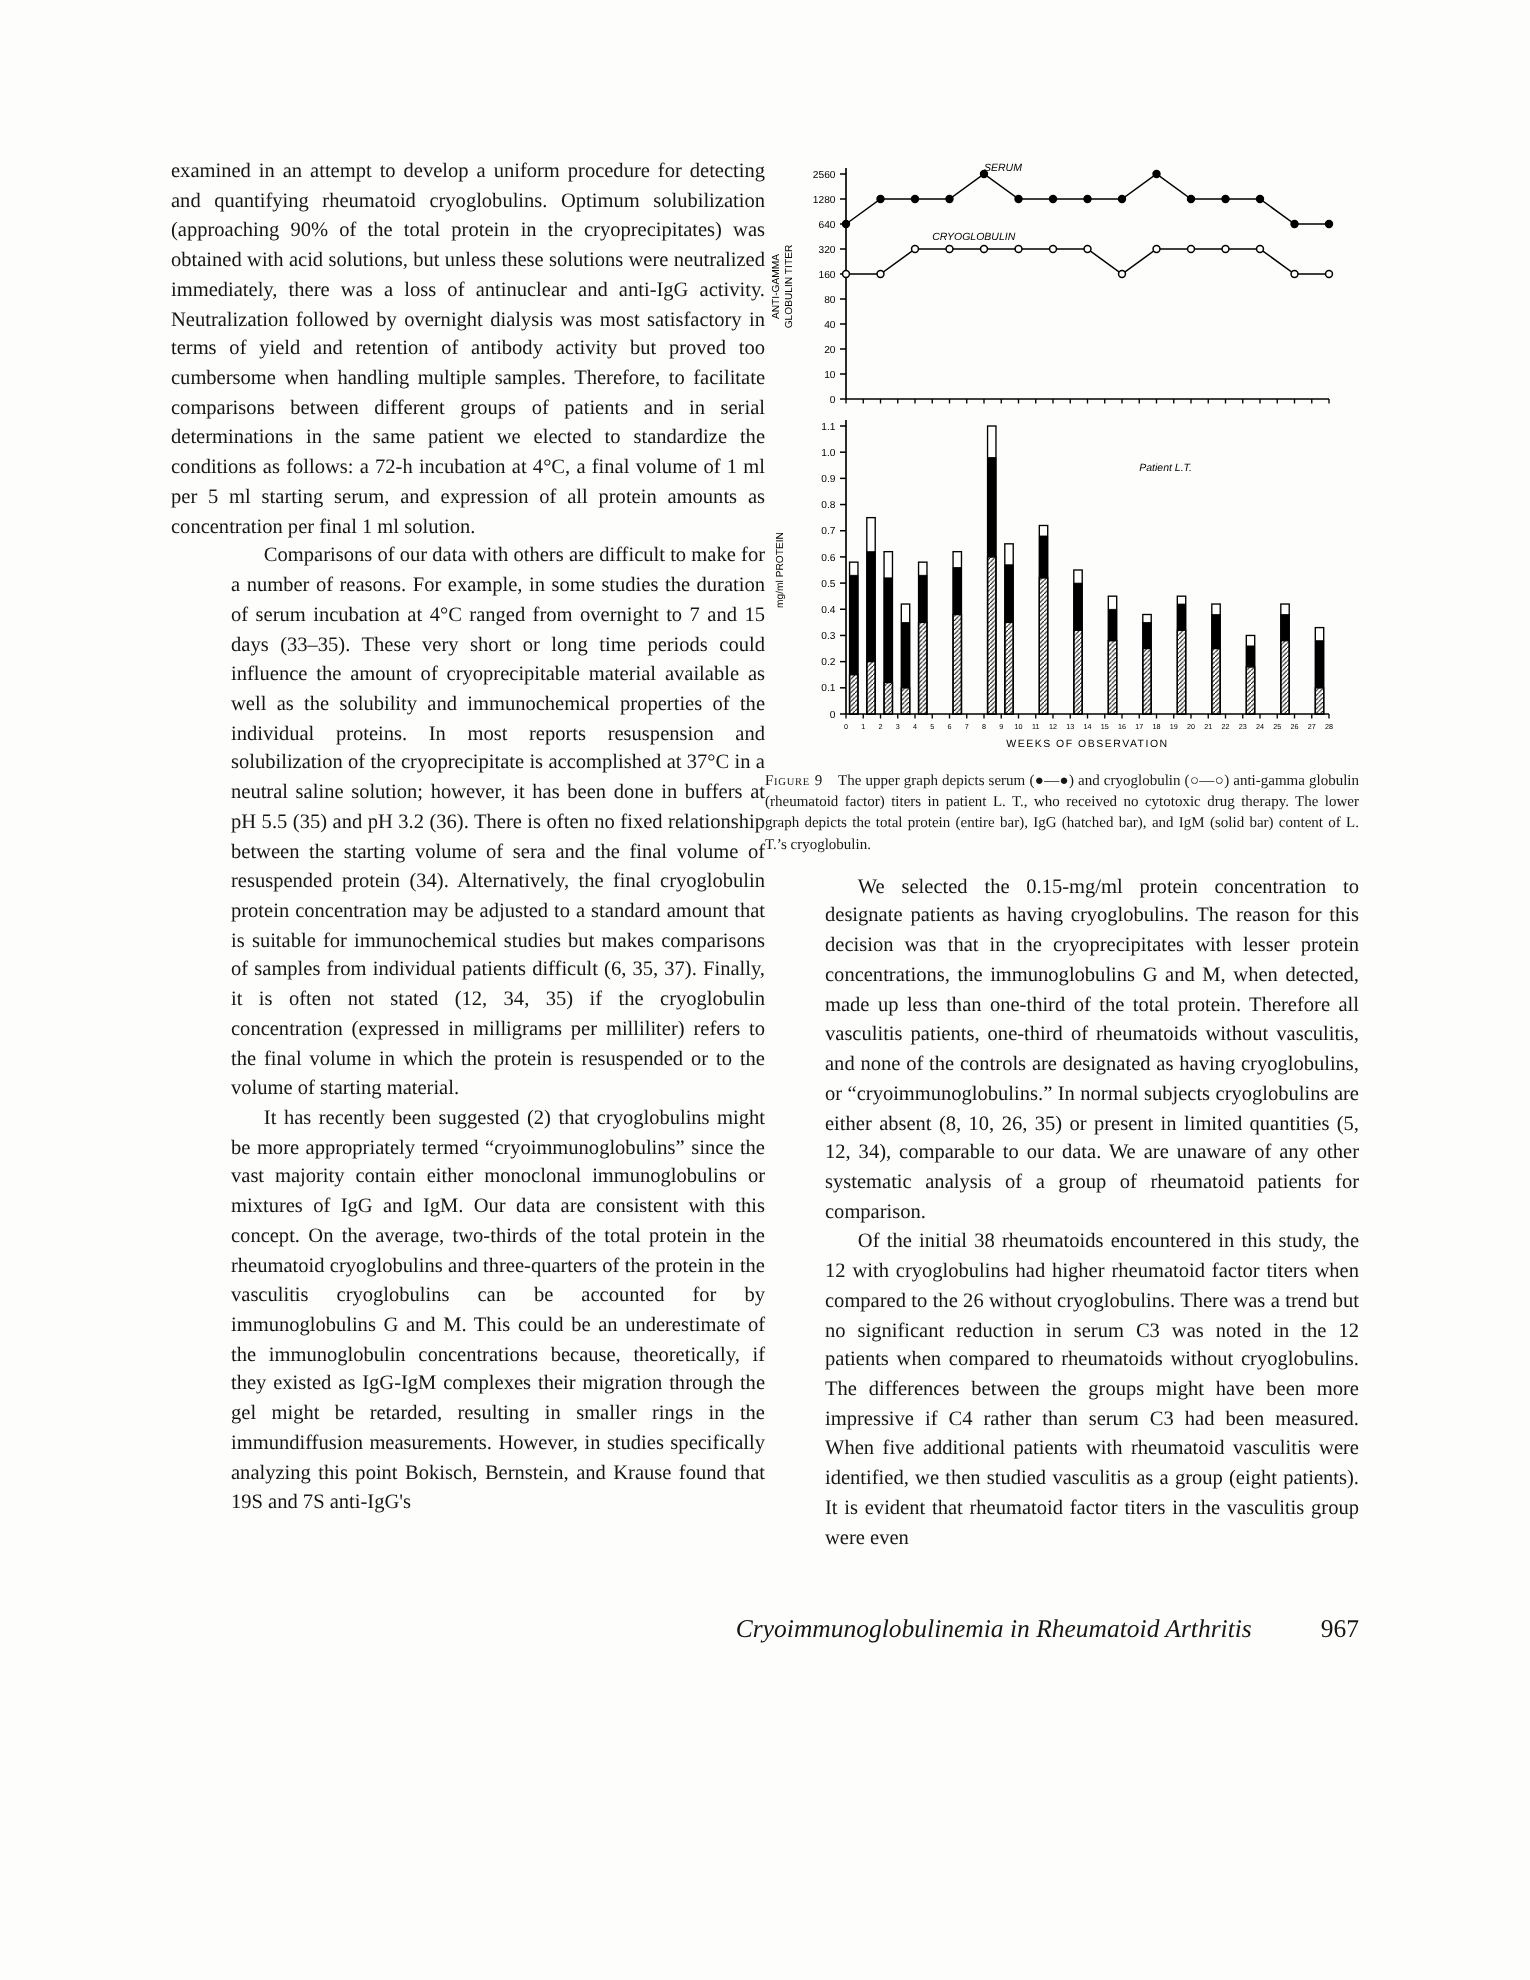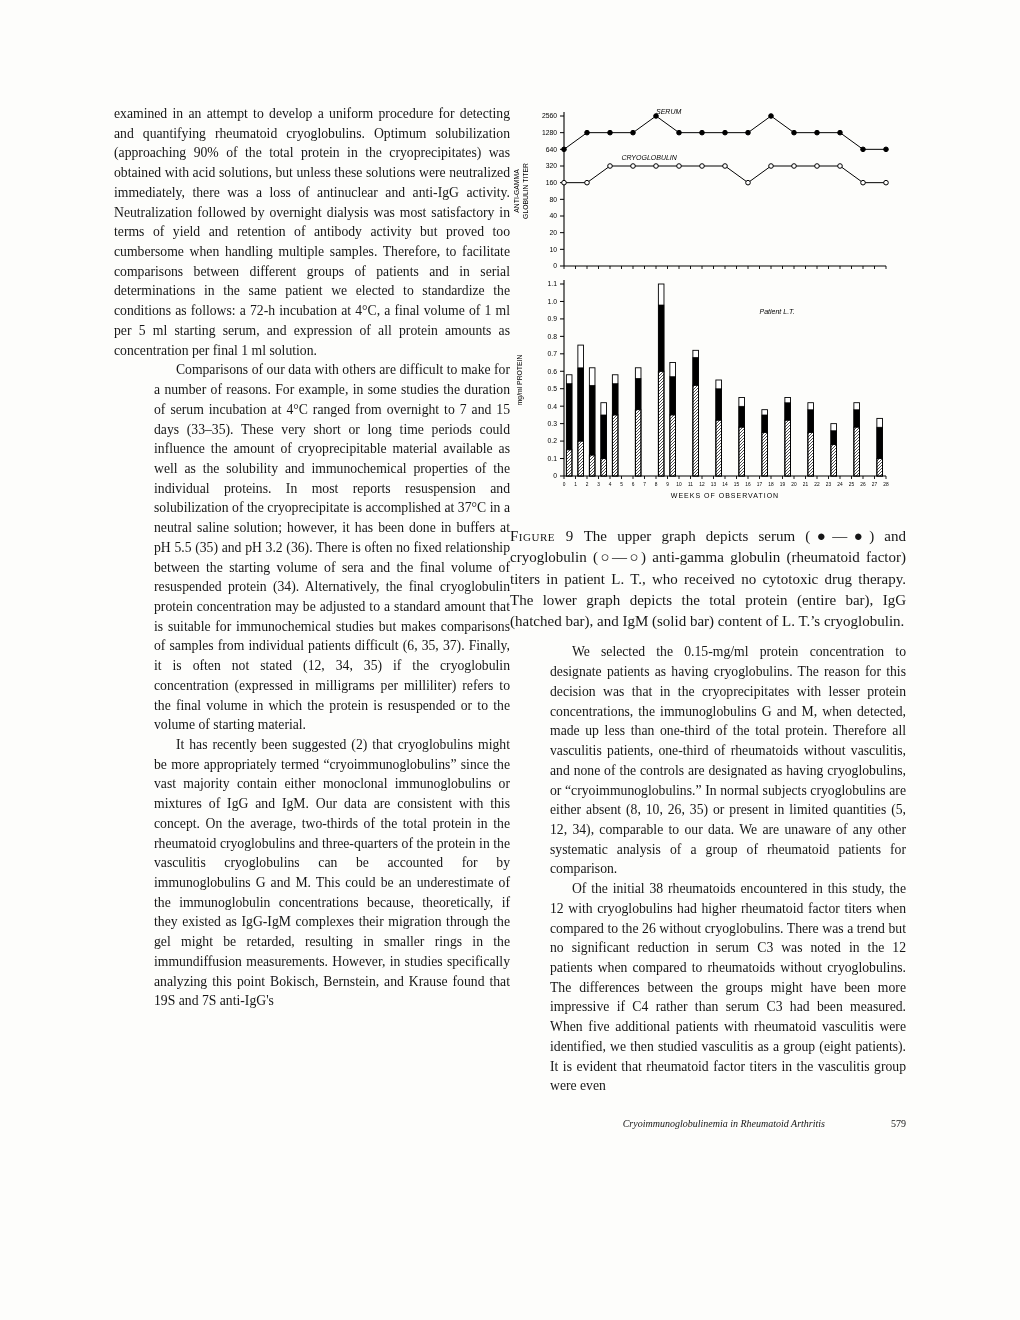--- a/index.html
+++ b/index.html
@@ -7,23 +7,23 @@
     width:1020px;height:1320px;margin:0 auto;background:#fdfdfb;
     box-sizing:border-box;padding:104px 114px 0 114px;position:relative;
     font-family:"Liberation Serif",serif;color:#161616;
   }
   .columns{display:flex;}
   .col{flex:1;min-width:0;font-size:13.7px;line-height:1.44;text-align:justify;}
   .col p{margin:0;}
   .col p.indent{text-indent:1.6em;margin-left:40px;}
   figure{margin:0 0 10px 0;padding:0;}
   svg{display:block;}
-  .caption{font-size:15px;line-height:1.42;text-align:justify;margin-top:20px;}
+  .caption{font-size:10px;line-height:1.42;text-align:justify;margin-top:8px;}
   .figlabel{font-variant:small-caps;letter-spacing:.5px;padding-right:10px;}
-  .footer{display:flex;justify-content:flex-end;align-items:baseline;gap:66px;margin-top:22px;font-size:10px;}
+  .footer{display:flex;justify-content:flex-end;align-items:baseline;gap:46px;margin-top:42px;font-size:17px;}
   .running-title{font-style:italic;}
   .pageno{font-style:normal;}
 </style>
 </head>
 <body>
 
 <div class="page">
   <div class="columns">
 
     <div class="col">
@@ -273,15 +273,15 @@
         </figcaption>
       </figure>
       <p class="indent">We selected the 0.15-mg/ml protein concentration to designate patients as having cryoglobulins. The reason for this decision was that in the cryoprecipitates with lesser protein concentrations, the immunoglobulins G and M, when detected, made up less than one-third of the total protein. Therefore all vasculitis patients, one-third of rheumatoids without vasculitis, and none of the controls are designated as having cryoglobulins, or “cryoimmunoglobulins.” In normal subjects cryoglobulins are either absent (8, 10, 26, 35) or present in limited quantities (5, 12, 34), comparable to our data. We are unaware of any other systematic analysis of a group of rheumatoid patients for comparison.</p>
       <p class="indent">Of the initial 38 rheumatoids encountered in this study, the 12 with cryoglobulins had higher rheumatoid factor titers when compared to the 26 without cryoglobulins. There was a trend but no significant reduction in serum C3 was noted in the 12 patients when compared to rheumatoids without cryoglobulins. The differences between the groups might have been more impressive if C4 rather than serum C3 had been measured. When five additional patients with rheumatoid vasculitis were identified, we then studied vasculitis as a group (eight patients). It is evident that rheumatoid factor titers in the vasculitis group were even</p>
     </div>
 
   </div>
 
   <div class="footer">
     <span class="running-title">Cryoimmunoglobulinemia in Rheumatoid Arthritis</span>
-    <span class="pageno">579</span>
+    <span class="pageno">967</span>
   </div>
 </div>
 
 </body></html>

